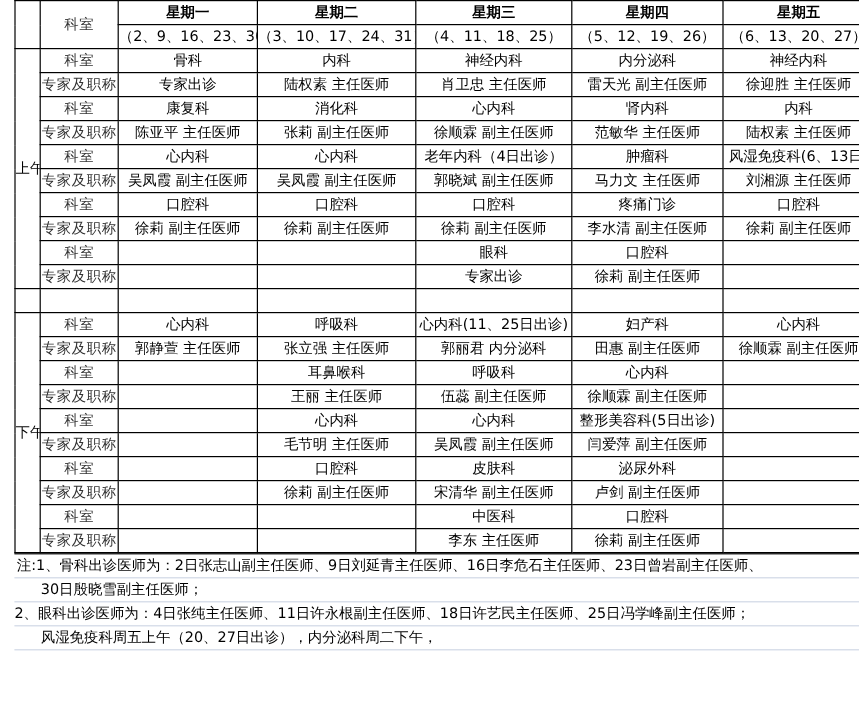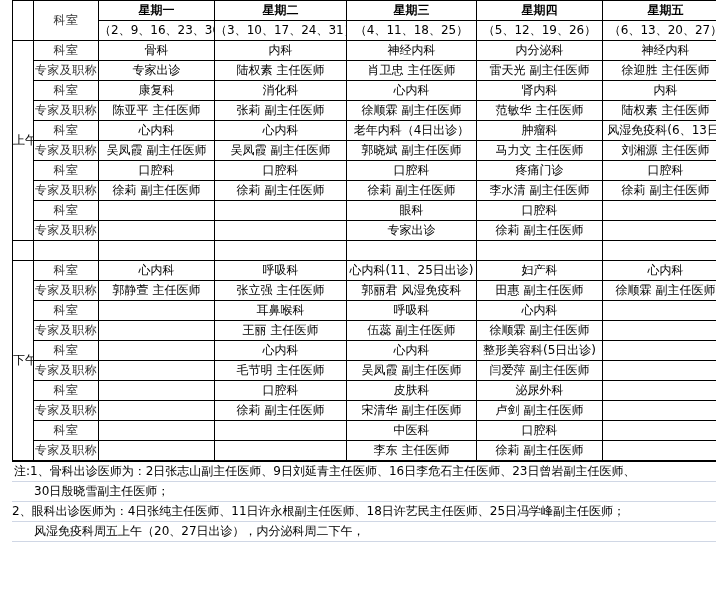--- a/index.html
+++ b/index.html
@@ -151,21 +151,21 @@
           <td>心内科</td>
           <td>呼吸科</td>
           <td>心内科(11、25日出诊)</td>
           <td>妇产科</td>
           <td>心内科</td>
         </tr>
         <tr>
           <td class="lbl">专家及职称</td>
           <td>郭静萱  主任医师</td>
           <td>张立强  主任医师</td>
-          <td>郭丽君  风湿免疫科</td>
+          <td>郭丽君  内分泌科</td>
           <td>田惠    副主任医师</td>
           <td>徐顺霖  副主任医师</td>
         </tr>
         <tr>
           <td class="lbl">科室</td>
           <td></td>
           <td>耳鼻喉科</td>
           <td>呼吸科</td>
           <td>心内科</td>
           <td></td>

